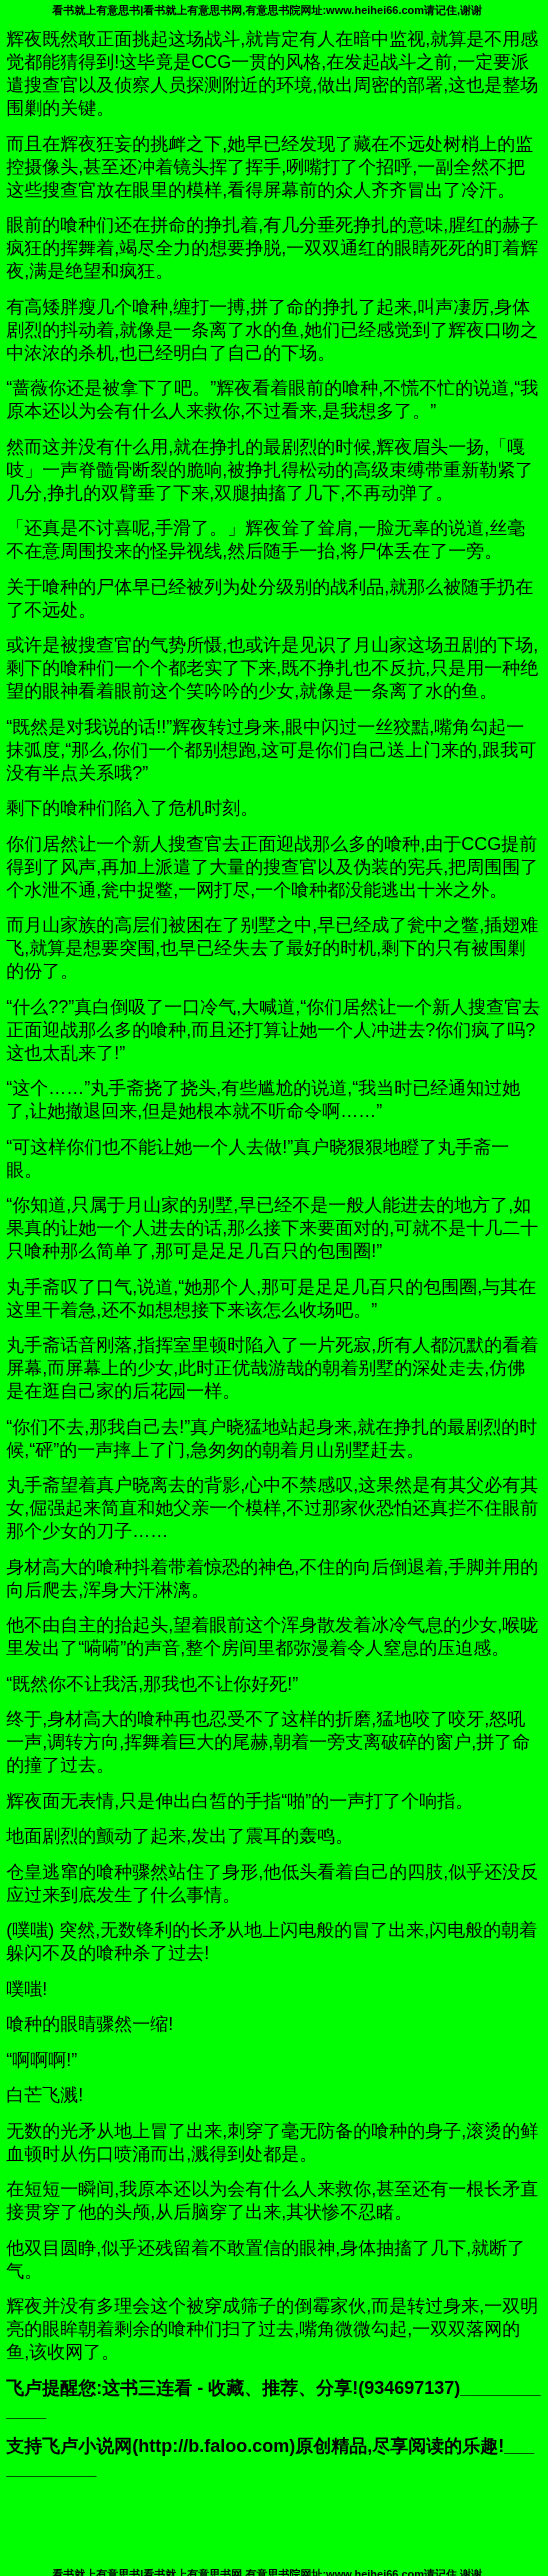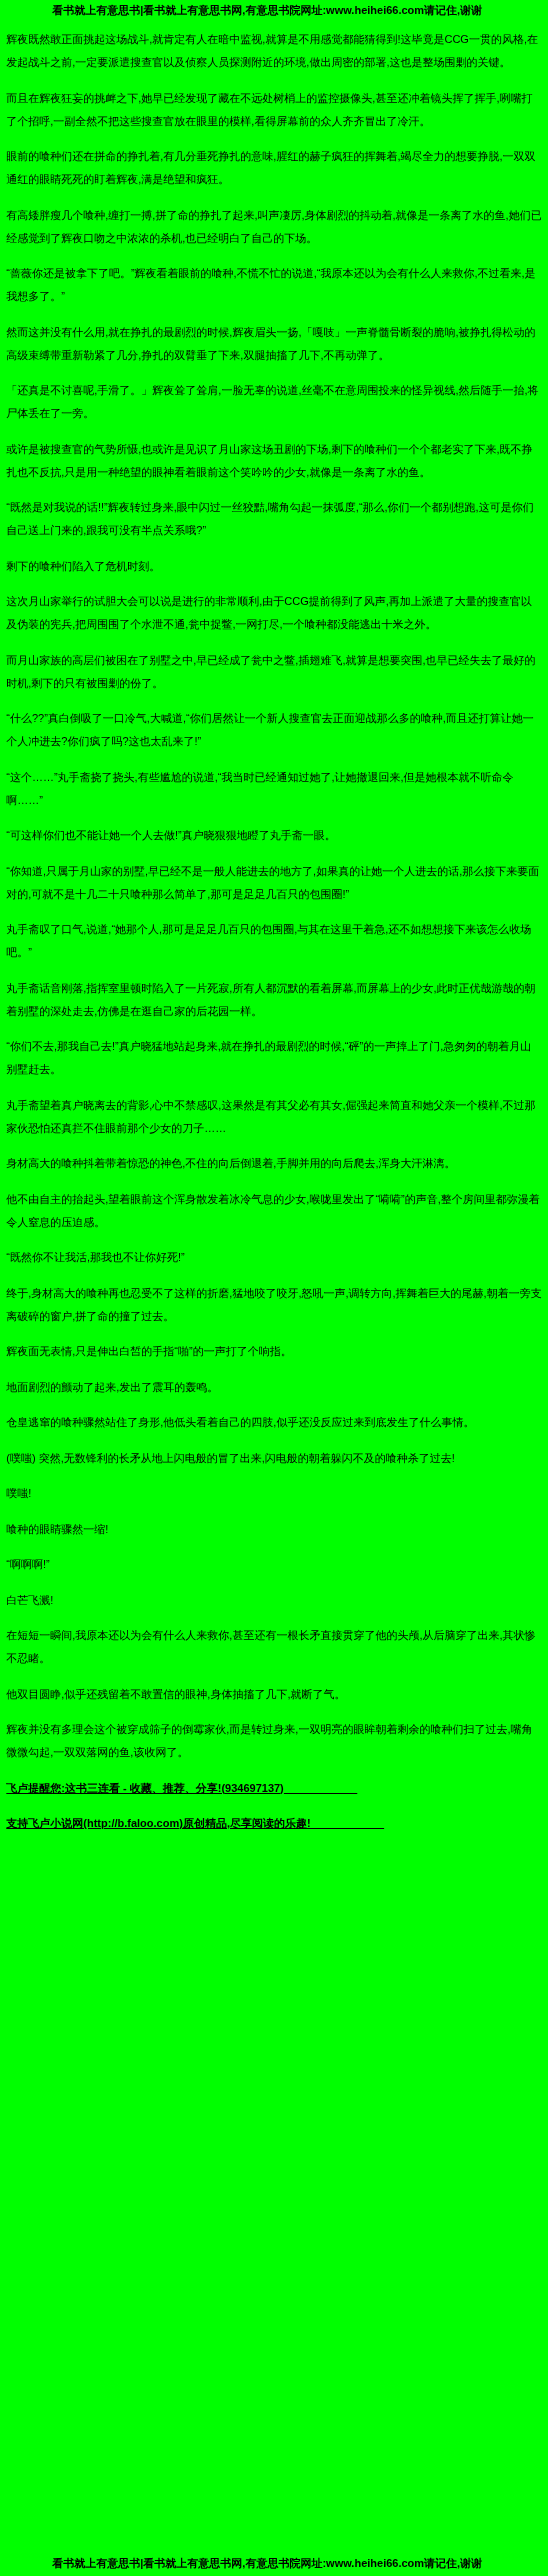--- a/index.html
+++ b/index.html
@@ -24,50 +24,50 @@
     overflow: hidden;
     margin-left: 46px;
   }
   .site-bar.top { top: 3.1px; }
   .site-bar.bottom { bottom: 4.7px; }
   .content {
     padding: 28px 6.3px 94px 6.3px;
   }
   .content p {
     margin: 0 0 12.5px 0;
-    font-size: 11px;
+    font-size: 18px;
     line-height: 23px;
     text-align: left;
     word-break: break-all;
   }
   .content p.promo {
     font-weight: bold;
-    text-decoration: underline;
     cursor: pointer;
   }
 </style>
 </head>
 <body>
 
 <div class="page" style="background: rgb(0, 255, 0); color: rgb(0, 0, 0);">
 
   <div class="site-bar top">看书就上有意思书|看书就上有意思书网,有意思书院网址:www.heihei66.com请记住,谢谢</div>
 
   <div class="content">
     <p>辉夜既然敢正面挑起这场战斗,就肯定有人在暗中监视,就算是不用感觉都能猜得到!这毕竟是CCG一贯的风格,在发起战斗之前,一定要派遣搜查官以及侦察人员探测附近的环境,做出周密的部署,这也是整场围剿的关键。</p>
     <p>而且在辉夜狂妄的挑衅之下,她早已经发现了藏在不远处树梢上的监控摄像头,甚至还冲着镜头挥了挥手,咧嘴打了个招呼,一副全然不把这些搜查官放在眼里的模样,看得屏幕前的众人齐齐冒出了冷汗。</p>
     <p>眼前的喰种们还在拼命的挣扎着,有几分垂死挣扎的意味,腥红的赫子疯狂的挥舞着,竭尽全力的想要挣脱,一双双通红的眼睛死死的盯着辉夜,满是绝望和疯狂。</p>
     <p>有高矮胖瘦几个喰种,缠打一搏,拼了命的挣扎了起来,叫声凄厉,身体剧烈的抖动着,就像是一条离了水的鱼,她们已经感觉到了辉夜口吻之中浓浓的杀机,也已经明白了自己的下场。</p>
     <p>“蔷薇你还是被拿下了吧。”辉夜看着眼前的喰种,不慌不忙的说道,“我原本还以为会有什么人来救你,不过看来,是我想多了。”</p>
     <p>然而这并没有什么用,就在挣扎的最剧烈的时候,辉夜眉头一扬,「嘎吱」一声脊髓骨断裂的脆响,被挣扎得松动的高级束缚带重新勒紧了几分,挣扎的双臂垂了下来,双腿抽搐了几下,不再动弹了。</p>
     <p>「还真是不讨喜呢,手滑了。」辉夜耸了耸肩,一脸无辜的说道,丝毫不在意周围投来的怪异视线,然后随手一抬,将尸体丢在了一旁。</p>
+    <p>关于喰种的尸体早已经被列为处分级别的战利品,就那么被随手扔在了不远处。</p>
     <p>或许是被搜查官的气势所慑,也或许是见识了月山家这场丑剧的下场,剩下的喰种们一个个都老实了下来,既不挣扎也不反抗,只是用一种绝望的眼神看着眼前这个笑吟吟的少女,就像是一条离了水的鱼。</p>
     <p>“既然是对我说的话!!”辉夜转过身来,眼中闪过一丝狡黠,嘴角勾起一抹弧度,“那么,你们一个都别想跑,这可是你们自己送上门来的,跟我可没有半点关系哦?”</p>
     <p>剩下的喰种们陷入了危机时刻。</p>
-    <p>这次月山家举行的试胆大会可以说是进行的非常顺利,由于CCG提前得到了风声,再加上派遣了大量的搜查官以及伪装的宪兵,把周围围了个水泄不通,瓮中捉鳖,一网打尽,一个喰种都没能逃出十米之外。</p>
+    <p>你们居然让一个新人搜查官去正面迎战那么多的喰种,由于CCG提前得到了风声,再加上派遣了大量的搜查官以及伪装的宪兵,把周围围了个水泄不通,瓮中捉鳖,一网打尽,一个喰种都没能逃出十米之外。</p>
     <p>而月山家族的高层们被困在了别墅之中,早已经成了瓮中之鳖,插翅难飞,就算是想要突围,也早已经失去了最好的时机,剩下的只有被围剿的份了。</p>
     <p>“什么??”真白倒吸了一口冷气,大喊道,“你们居然让一个新人搜查官去正面迎战那么多的喰种,而且还打算让她一个人冲进去?你们疯了吗?这也太乱来了!”</p>
     <p>“这个……”丸手斋挠了挠头,有些尴尬的说道,“我当时已经通知过她了,让她撤退回来,但是她根本就不听命令啊……”</p>
     <p>“可这样你们也不能让她一个人去做!”真户晓狠狠地瞪了丸手斋一眼。</p>
     <p>“你知道,只属于月山家的别墅,早已经不是一般人能进去的地方了,如果真的让她一个人进去的话,那么接下来要面对的,可就不是十几二十只喰种那么简单了,那可是足足几百只的包围圈!”</p>
     <p>丸手斋叹了口气,说道,“她那个人,那可是足足几百只的包围圈,与其在这里干着急,还不如想想接下来该怎么收场吧。”</p>
     <p>丸手斋话音刚落,指挥室里顿时陷入了一片死寂,所有人都沉默的看着屏幕,而屏幕上的少女,此时正优哉游哉的朝着别墅的深处走去,仿佛是在逛自己家的后花园一样。</p>
     <p>“你们不去,那我自己去!”真户晓猛地站起身来,就在挣扎的最剧烈的时候,“砰”的一声摔上了门,急匆匆的朝着月山别墅赶去。</p>
     <p>丸手斋望着真户晓离去的背影,心中不禁感叹,这果然是有其父必有其女,倔强起来简直和她父亲一个模样,不过那家伙恐怕还真拦不住眼前那个少女的刀子……</p>
     <p>身材高大的喰种抖着带着惊恐的神色,不住的向后倒退着,手脚并用的向后爬去,浑身大汗淋漓。</p>
@@ -75,20 +75,21 @@
     <p>“既然你不让我活,那我也不让你好死!”</p>
     <p>终于,身材高大的喰种再也忍受不了这样的折磨,猛地咬了咬牙,怒吼一声,调转方向,挥舞着巨大的尾赫,朝着一旁支离破碎的窗户,拼了命的撞了过去。</p>
     <p>辉夜面无表情,只是伸出白皙的手指“啪”的一声打了个响指。</p>
     <p>地面剧烈的颤动了起来,发出了震耳的轰鸣。</p>
     <p>仓皇逃窜的喰种骤然站住了身形,他低头看着自己的四肢,似乎还没反应过来到底发生了什么事情。</p>
     <p>(噗嗤) 突然,无数锋利的长矛从地上闪电般的冒了出来,闪电般的朝着躲闪不及的喰种杀了过去!</p>
     <p>噗嗤!</p>
     <p>喰种的眼睛骤然一缩!</p>
     <p>“啊啊啊!”</p>
     <p>白芒飞溅!</p>
+    <p>无数的光矛从地上冒了出来,刺穿了毫无防备的喰种的身子,滚烫的鲜血顿时从伤口喷涌而出,溅得到处都是。</p>
     <p>在短短一瞬间,我原本还以为会有什么人来救你,甚至还有一根长矛直接贯穿了他的头颅,从后脑穿了出来,其状惨不忍睹。</p>
     <p>他双目圆睁,似乎还残留着不敢置信的眼神,身体抽搐了几下,就断了气。</p>
     <p>辉夜并没有多理会这个被穿成筛子的倒霉家伙,而是转过身来,一双明亮的眼眸朝着剩余的喰种们扫了过去,嘴角微微勾起,一双双落网的鱼,该收网了。</p>
 
     <p class="promo">飞卢提醒您:这书三连看 - 收藏、推荐、分享!(934697137)____________</p>
     <p class="promo">支持飞卢小说网(http://b.faloo.com)原创精品,尽享阅读的乐趣!____________</p>
   </div>
 
   <div class="site-bar bottom">看书就上有意思书|看书就上有意思书网,有意思书院网址:www.heihei66.com请记住,谢谢</div>
 

